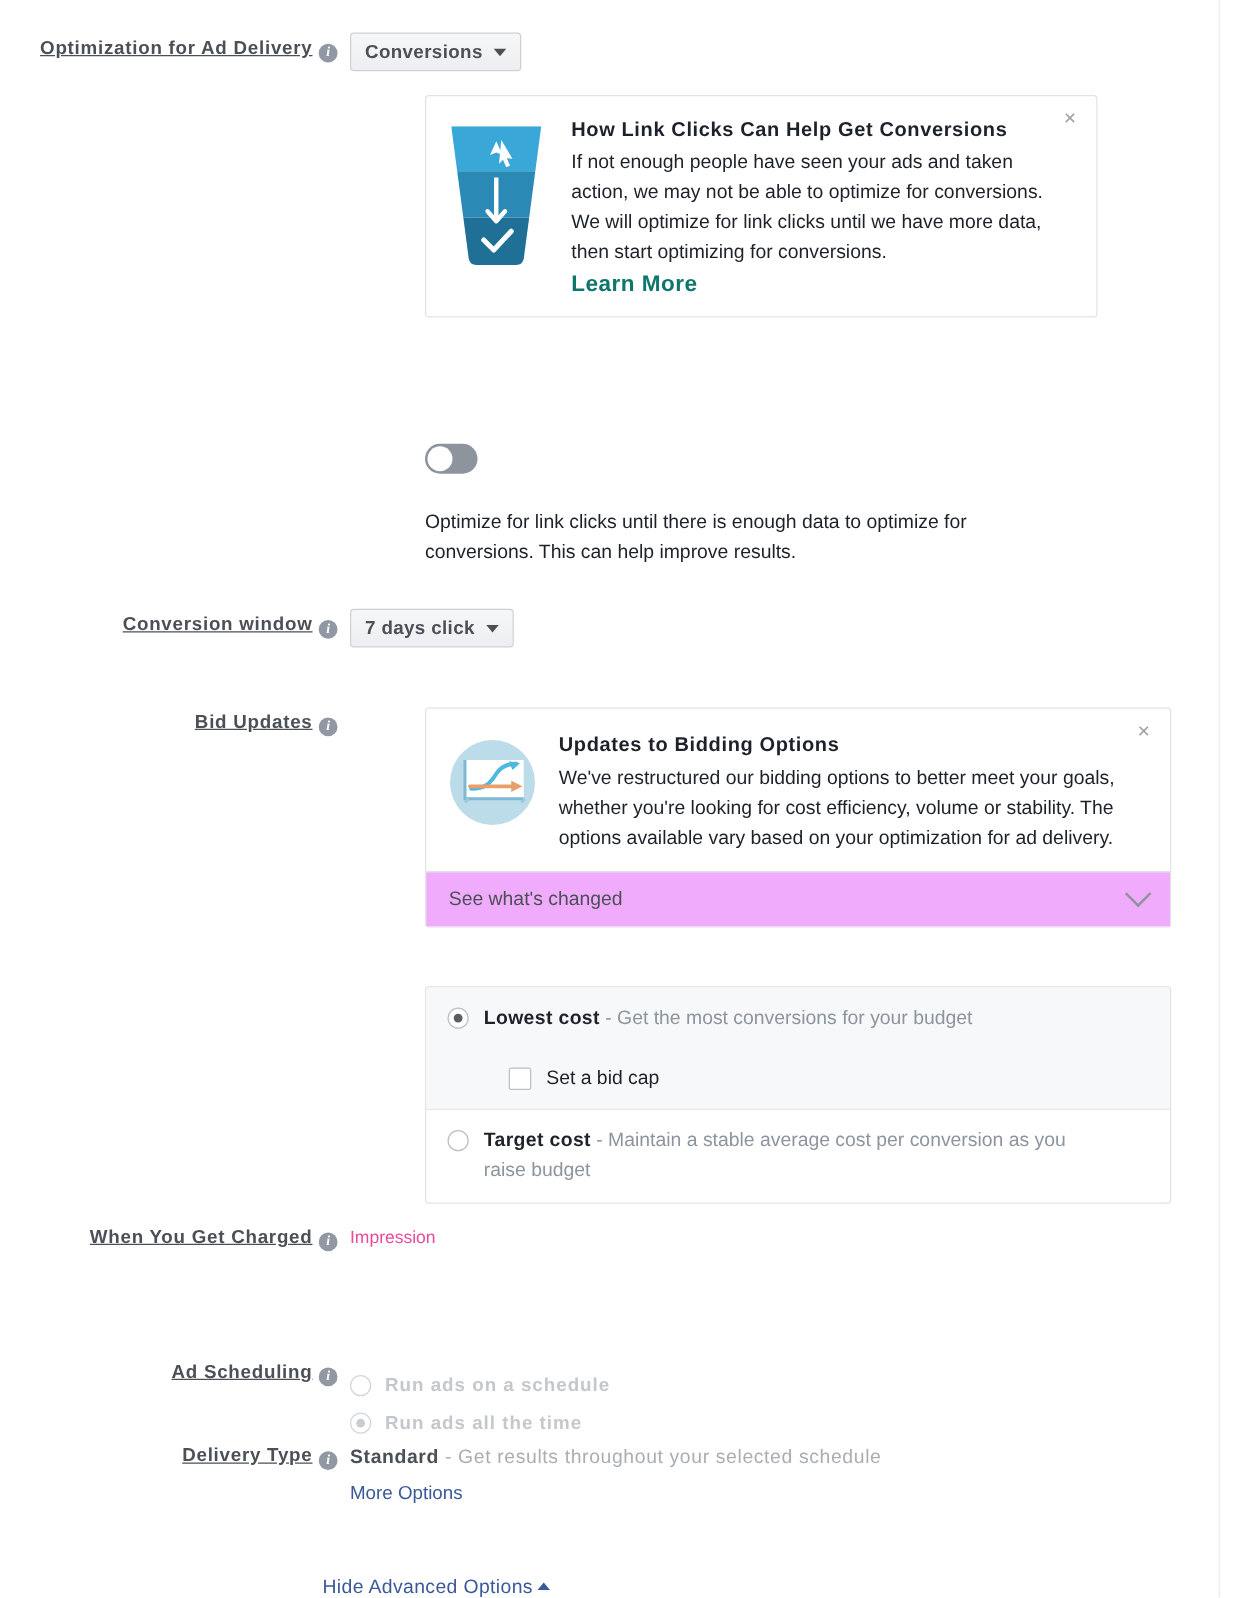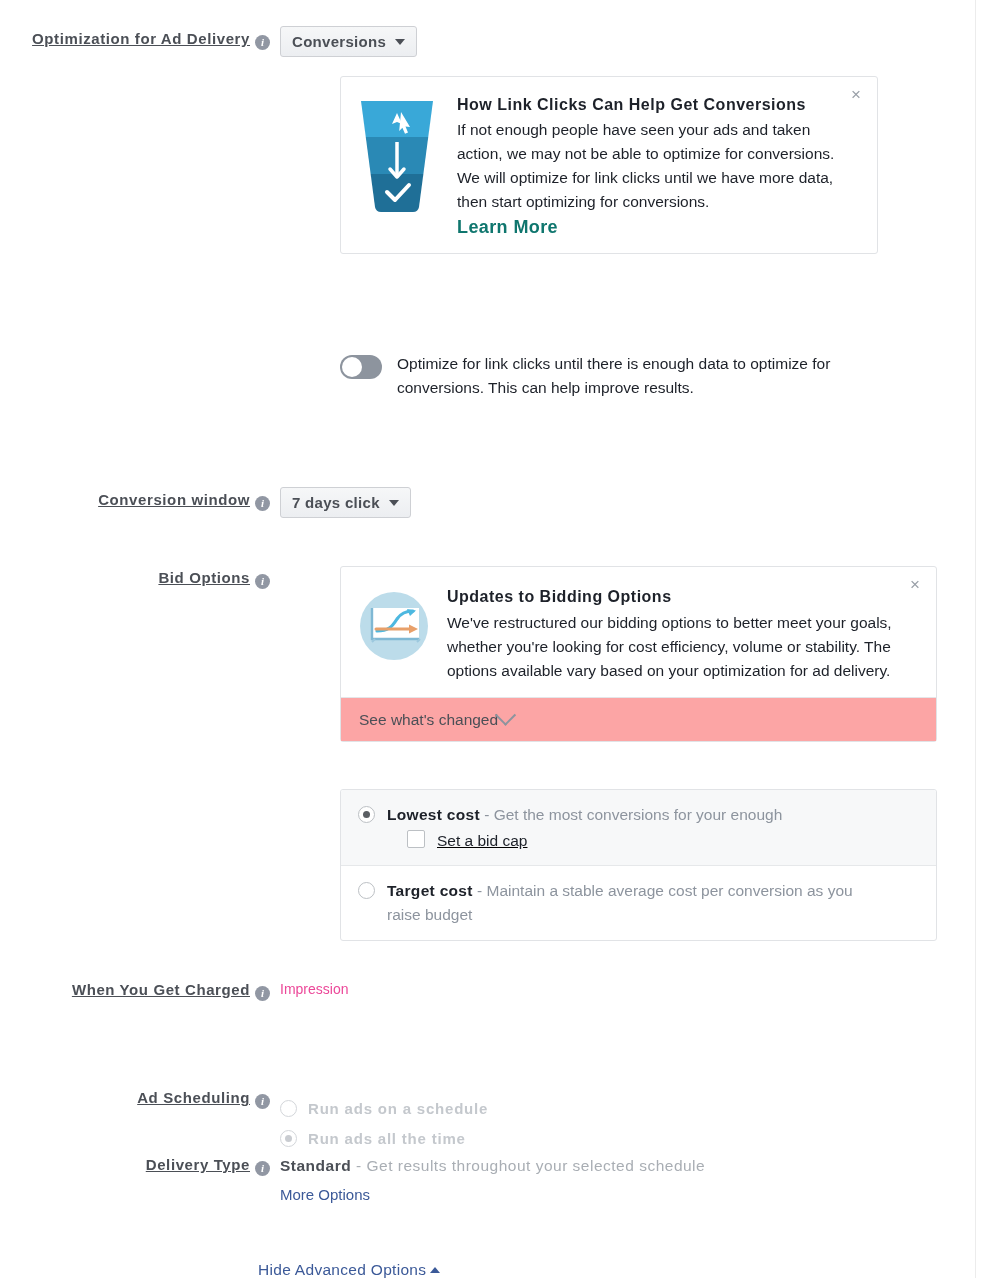--- a/index.html
+++ b/index.html
@@ -127,38 +127,38 @@
   }
 
   
   .funnel-wrap { width: 100px; flex: 0 0 100px; padding-top: 4px; }
 
   
   .chart-wrap { width: 88px; flex: 0 0 88px; padding-top: 6px; }
   .card-footer {
     display: flex;
     align-items: center;
-    justify-content: flex-start;
+    justify-content: space-between;
     height: 44px;
     padding: 0 18px 0 18px;
-    background: #fca5a5;
+    background: #f0abfc;
     border-top: 1px solid #e4e6e9;
     font-size: 15.5px;
     color: #4b4f56;
     cursor: pointer;
   }
   .chev {
     width: 15px; height: 15px;
     border-right: 2px solid #8d949e;
     border-bottom: 2px solid #8d949e;
     transform: rotate(45deg) translate(-3px,-3px);
   }
 
   
-  .toggle-row { position: absolute; display: flex; gap: 15px; }
+  .toggle-row { position: absolute; display: flex; gap: 27px; flex-direction: column; }
   .toggle {
     flex: 0 0 auto;
     width: 42px; height: 24px;
     border-radius: 12px;
     background: #8d949e;
     position: relative;
     margin-top: 3px;
     cursor: pointer;
   }
   .toggle .knob {
@@ -213,24 +213,24 @@
     line-height: 24px;
     color: #8d949e;
   }
   .opt-line b {
     color: #1d2129;
     font-weight: bold;
     letter-spacing: 0.3px;
   }
   .checkbox-row {
     display: flex;
+    align-items: center;
     gap: 12px;
-    margin-top: 3px;
+    margin-top: 25px;
     margin-left: 20px;
-    text-decoration: underline;
   }
   .checkbox {
     flex: 0 0 auto;
     width: 18px; height: 18px;
     border: 1px solid #bcc0c4;
     border-radius: 2px;
     background: #fff;
     cursor: pointer;
   }
   .checkbox-label {
@@ -381,21 +381,21 @@
     <div class="field-col">
       <div class="dropdown">
         <span>7 days click</span>
         <span class="caret-down"></span>
       </div>
     </div>
   </div>
 
   <div class="row" style="top:565px; left:0;">
     <div class="label-col">
-      <span>Bid Options</span><span class="info"><span class="info-icon">i</span></span>
+      <span>Bid Updates</span><span class="info"><span class="info-icon">i</span></span>
     </div>
   </div>
 
   <div class="card" style="top:566px; left:340px; width:597px;">
     <div class="card-close">×</div>
     <div class="card-body" style="padding:18px 14px 14px 18px;">
       <div class="chart-wrap">
         <svg width="70" height="70" viewBox="0 0 70 70" aria-hidden="true">
           <circle cx="35" cy="35" r="34" fill="#bcdcea"></circle>
           <path d="M13 17 H60 V48 H13 Z" fill="#ffffff"></path>
@@ -417,21 +417,21 @@
       <span class="chev"></span>
     </div>
   </div>
 
   <div class="opt-card" style="top:789px; left:340px; width:597px;">
 
     <div class="opt selected">
       <div class="radio checked"></div>
       <div class="opt-body">
         <div class="opt-line">
-          <b>Lowest cost</b><span> - </span><span>Get the most conversions for your enough</span>
+          <b>Lowest cost</b><span> - </span><span>Get the most conversions for your budget</span>
         </div>
         <div class="checkbox-row">
           <div class="checkbox"></div>
           <span class="checkbox-label">Set a bid cap</span>
         </div>
       </div>
     </div>
 
     <div class="opt">
       <div class="radio"></div>

